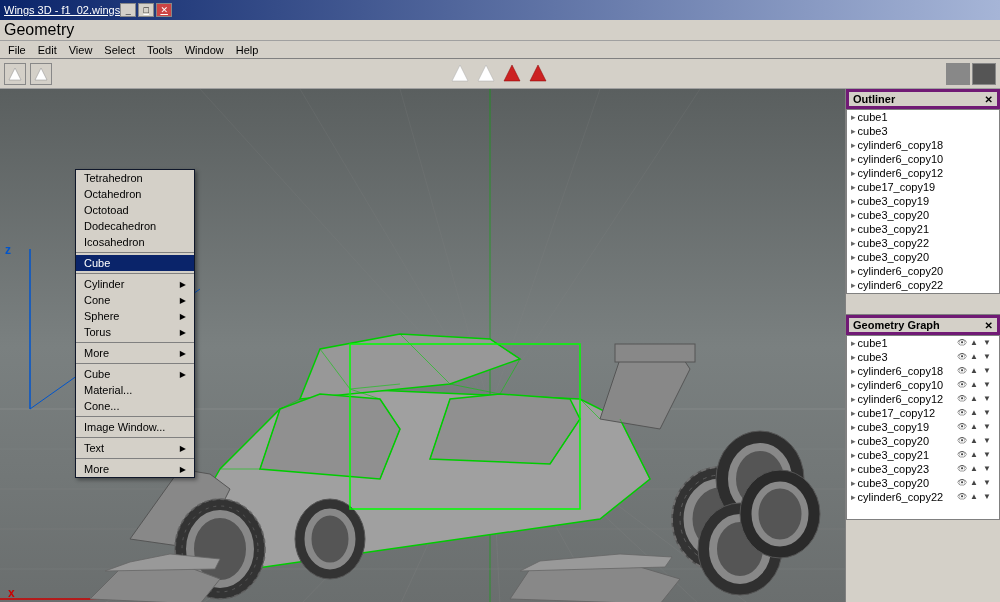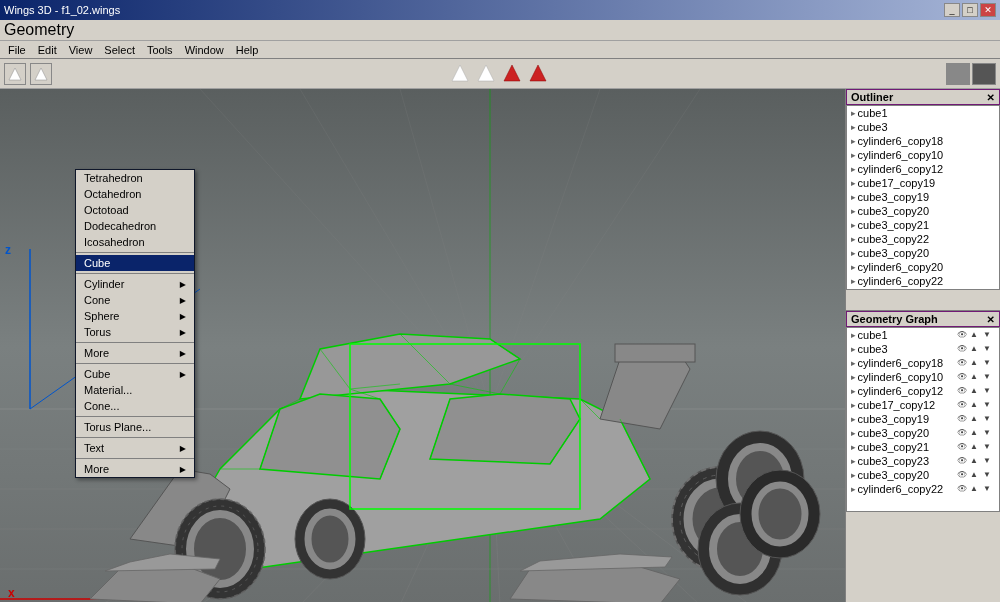--- a/index.html
+++ b/index.html
@@ -6,21 +6,21 @@
     body { width: 1000px; height: 602px; overflow: hidden; background: #d4d0c8; font-family: 'Tahoma', 'Arial', sans-serif; font-size: 11px; }
 
     
     #title-bar {
       background: linear-gradient(to right, #0a246a, #a6b5d7);
       color: white;
       height: 20px;
       display: flex;
       align-items: center;
       padding: 0 4px;
-      justify-content: space-between;
+      text-decoration: underline;
     }
     #title-bar .win-controls { display: flex; gap: 2px; }
     #title-bar .win-btn {
       width: 16px; height: 14px; background: #d4d0c8; border: 1px solid #888;
       display: flex; align-items: center; justify-content: center; font-size: 9px; cursor: pointer;
       color: black;
     }
 
     
     #menu-bar {
@@ -95,21 +95,21 @@
     #right-panel {
       width: 155px;
       display: flex;
       flex-direction: column;
       background: #d4d0c8;
       border-left: 1px solid #808080;
     }
 
     .panel-header {
       background: #d4d0c8;
-      border: 1px solid #701a75;
+      border: 3px solid #701a75;
       padding: 1px 4px;
       display: flex;
       align-items: center;
       justify-content: space-between;
       font-size: 11px;
       font-weight: bold;
     }
     .panel-close { cursor: pointer; font-size: 10px; }
 
     .panel-list {
@@ -398,21 +398,21 @@
           <span class="ctx-arrow">▶</span>
         </div>
         <div class="ctx-item">
           <span>Material...</span>
         </div>
         <div class="ctx-item">
           <span>Cone...</span>
         </div>
         <div class="ctx-separator"></div>
         <div class="ctx-item">
-          <span>Torus Plane...</span>
+          <span>Image Window...</span>
         </div>
         <div class="ctx-separator"></div>
         <div class="ctx-item">
           <span>Text</span>
           <span class="ctx-arrow">▶</span>
         </div>
         <div class="ctx-separator"></div>
         <div class="ctx-item">
           <span>More</span>
           <span class="ctx-arrow">▶</span>

